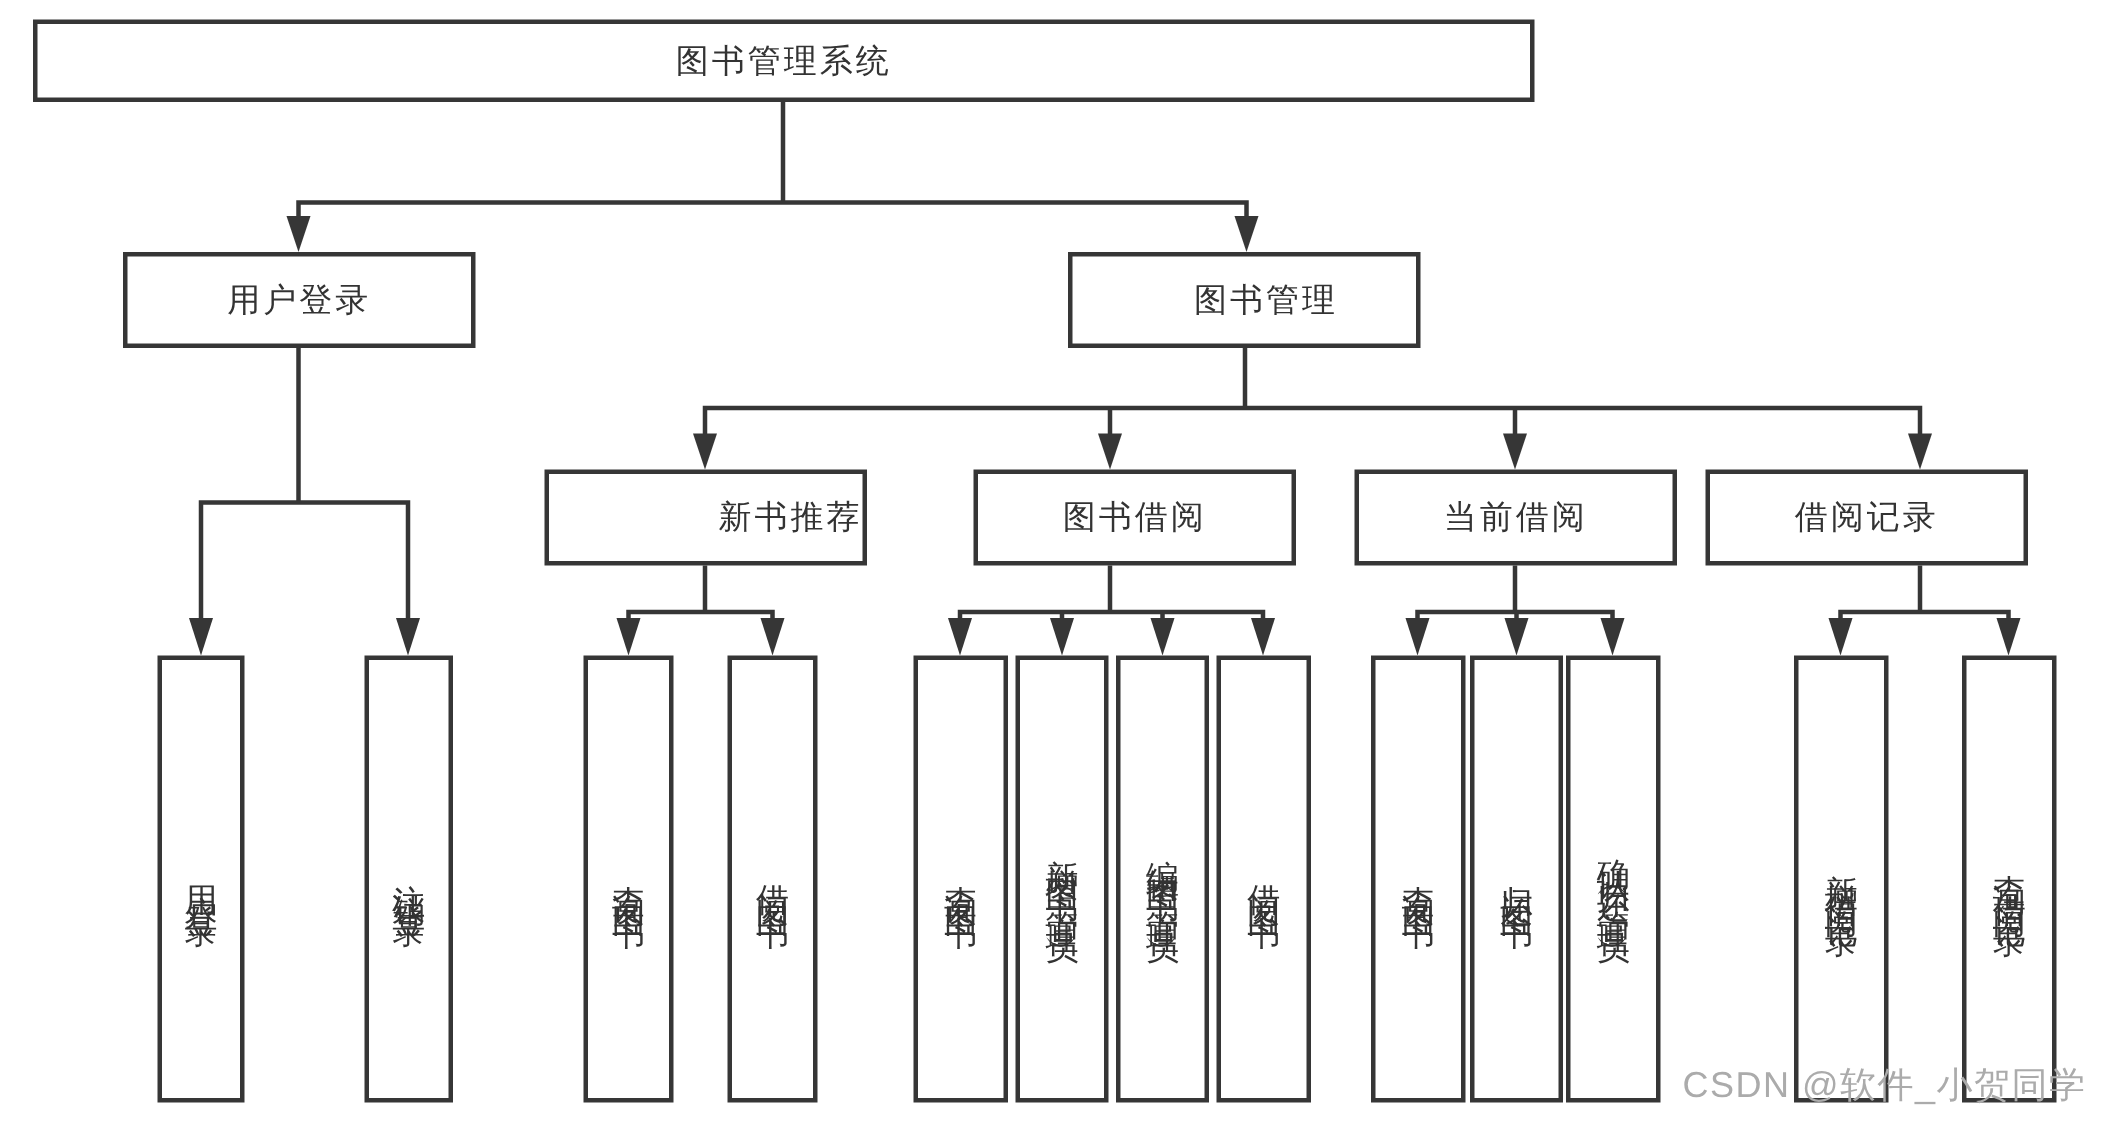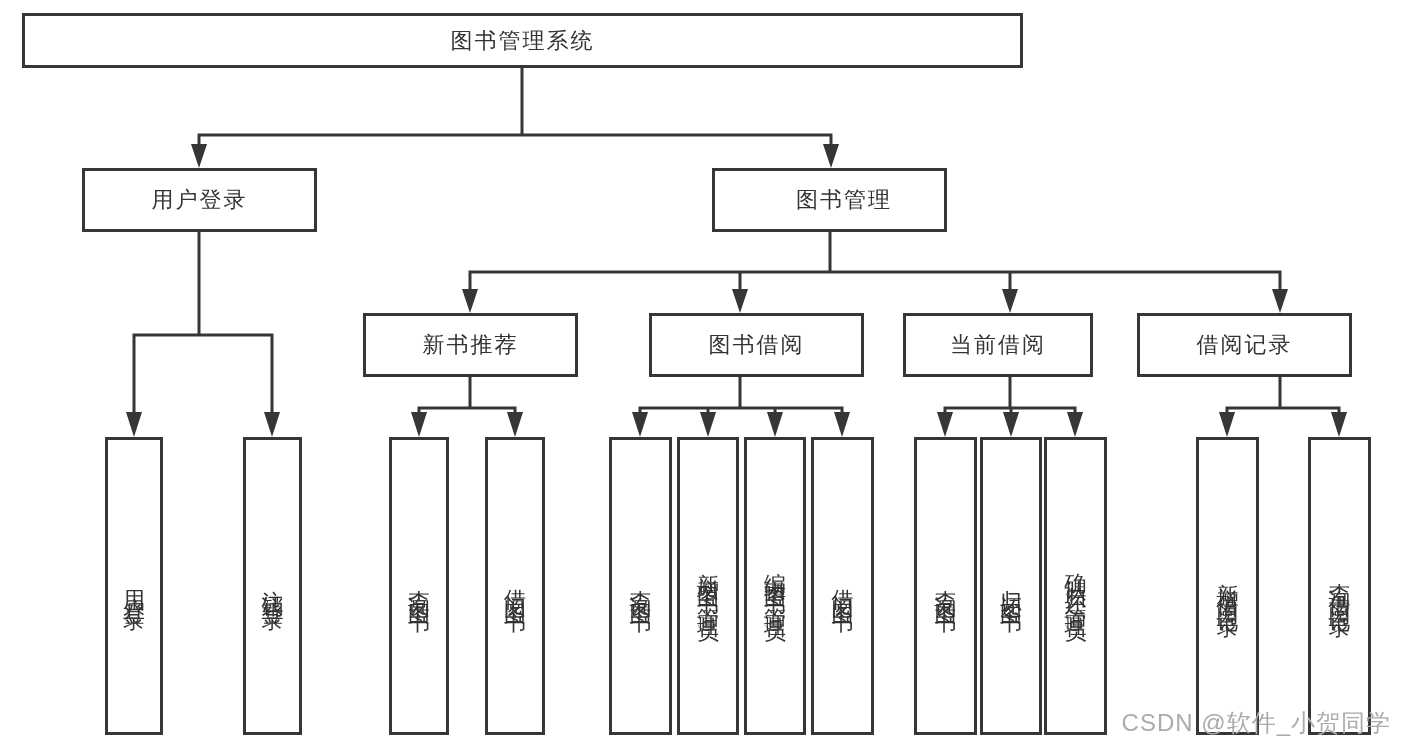--- a/index.html
+++ b/index.html
@@ -72,27 +72,27 @@
     <span class="hlabel">图书管理系统</span>
   </div>
 
   <div class="node" style="left:82px;top:168px;width:235px;height:64px;">
     <span class="hlabel">用户登录</span>
   </div>
   <div class="node" style="left:712px;top:168px;width:235px;height:64px;padding-left:29px;">
     <span class="hlabel">图书管理</span>
   </div>
 
-  <div class="node" style="left:363px;top:313px;width:215px;height:64px;">
+  <div class="node" style="left:363px;top:313px;width:215px;height:64px;justify-content:flex-end;">
     <span class="hlabel">新书推荐</span>
   </div>
   <div class="node" style="left:649px;top:313px;width:215px;height:64px;">
     <span class="hlabel">图书借阅</span>
   </div>
-  <div class="node" style="left:903px;top:313px;width:190px;height:64px;">
+  <div class="node" style="left:903px;top:313px;width:215px;height:64px;">
     <span class="hlabel">当前借阅</span>
   </div>
   <div class="node" style="left:1137px;top:313px;width:215px;height:64px;">
     <span class="hlabel">借阅记录</span>
   </div>
 
   <div class="node leaf" style="left:105px;width:58px;">
     <span class="vlabel">用户登录</span>
   </div>
   <div class="node leaf" style="left:243px;width:59px;">

